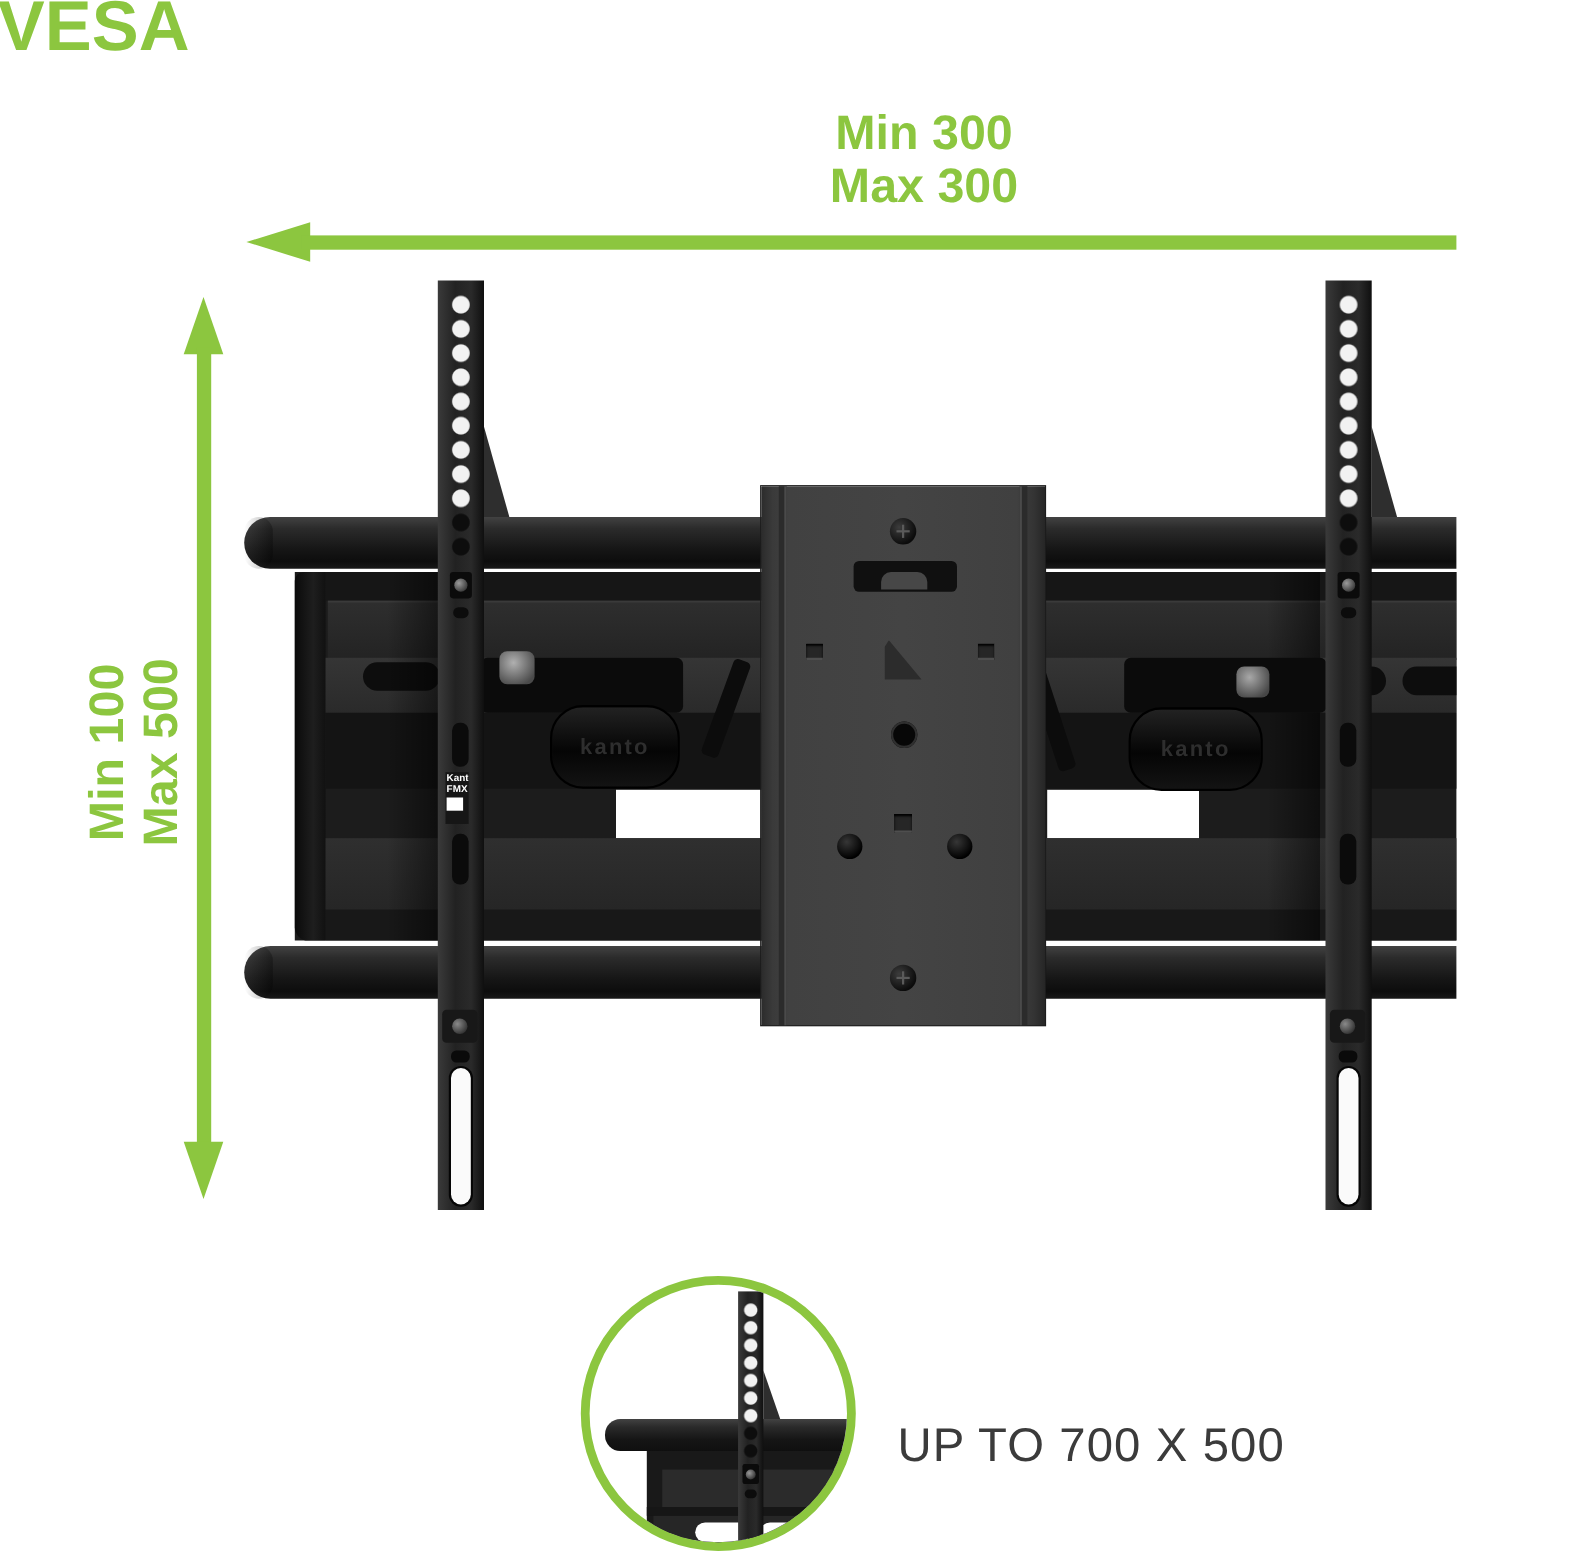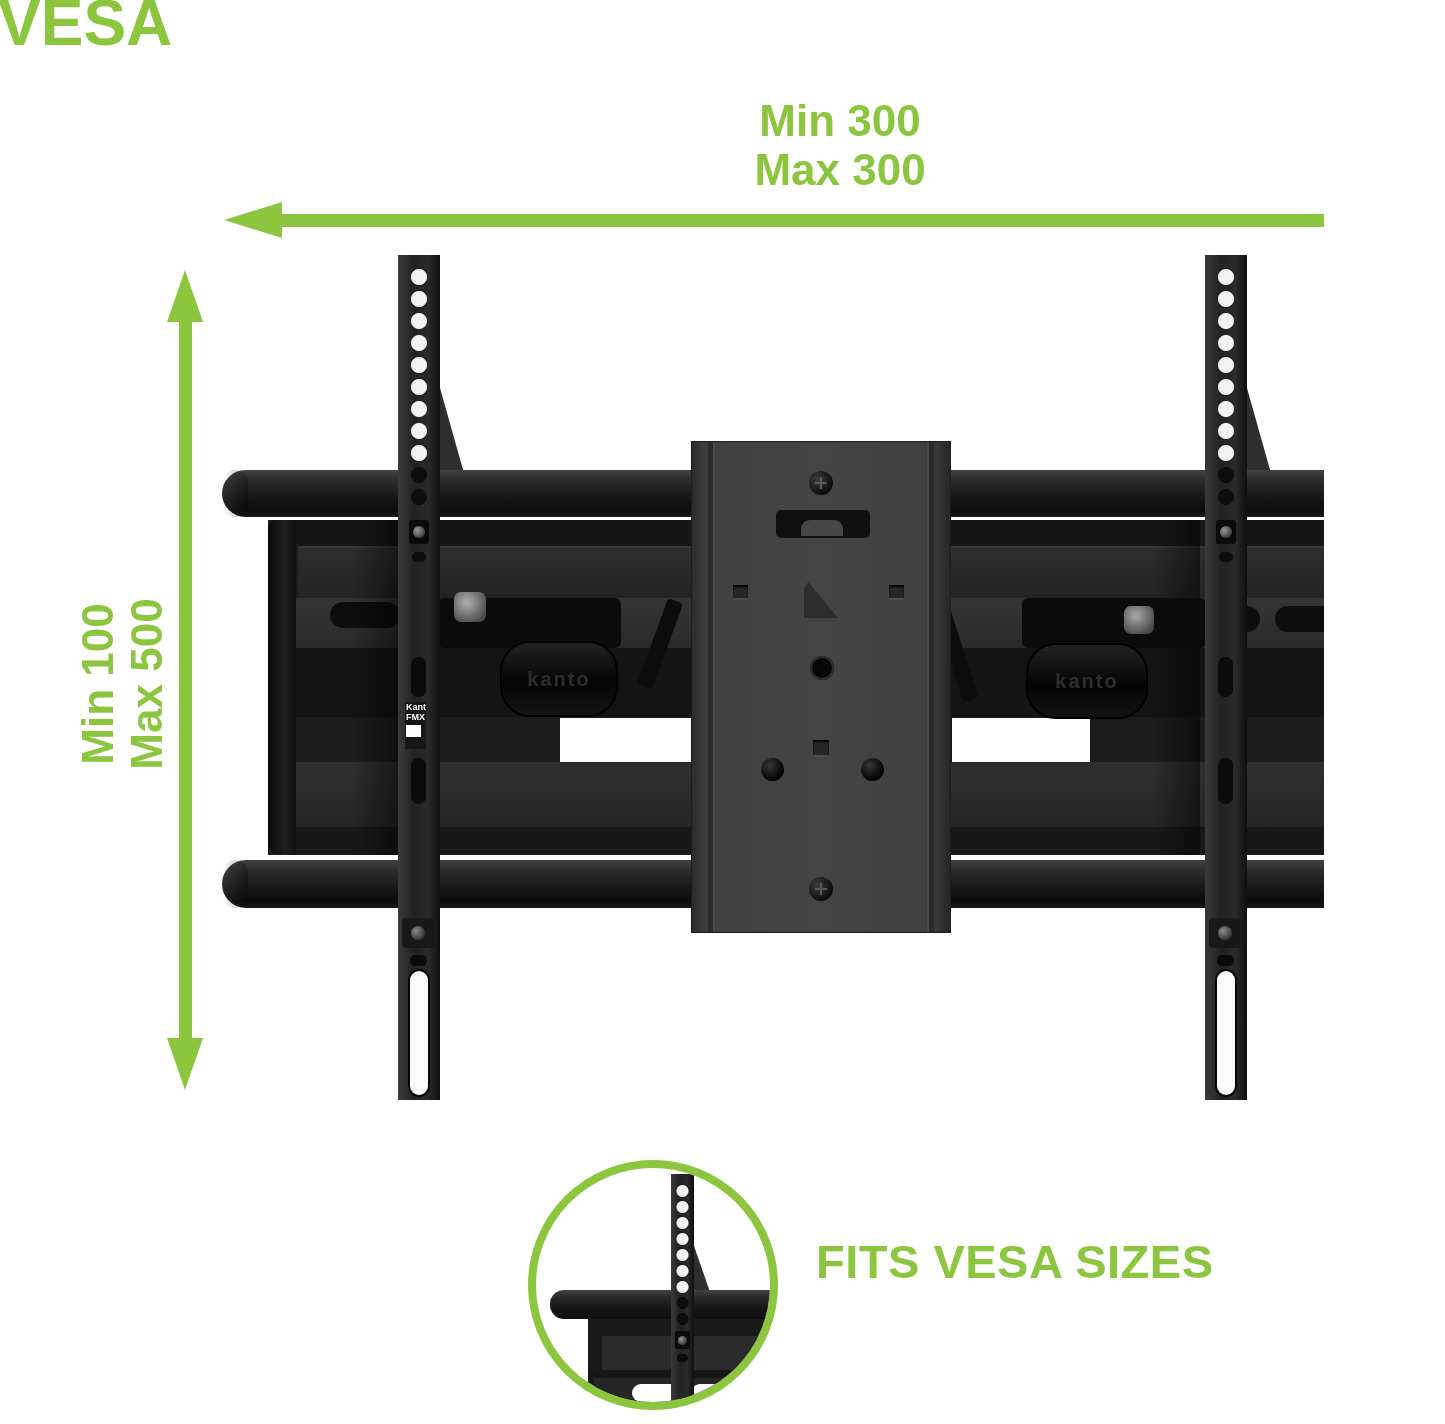--- a/index.html
+++ b/index.html
@@ -275,15 +275,15 @@
     <div class="abs i-rail">
       <div class="abs i-holes-w"></div>
       <div class="abs i-holes-d"></div>
       <div class="abs i-sq-screw">
           <div class="mini-screw"></div>
         </div>
       <div class="abs i-tiny-slot"></div>
     </div>
   </div>
 
-  <div class="abs inset-title">FITS VESA SIZES</div>
+  <div class="abs inset-sub">UP TO 700 X 500</div>
 
 </div>
 
 </body></html>

